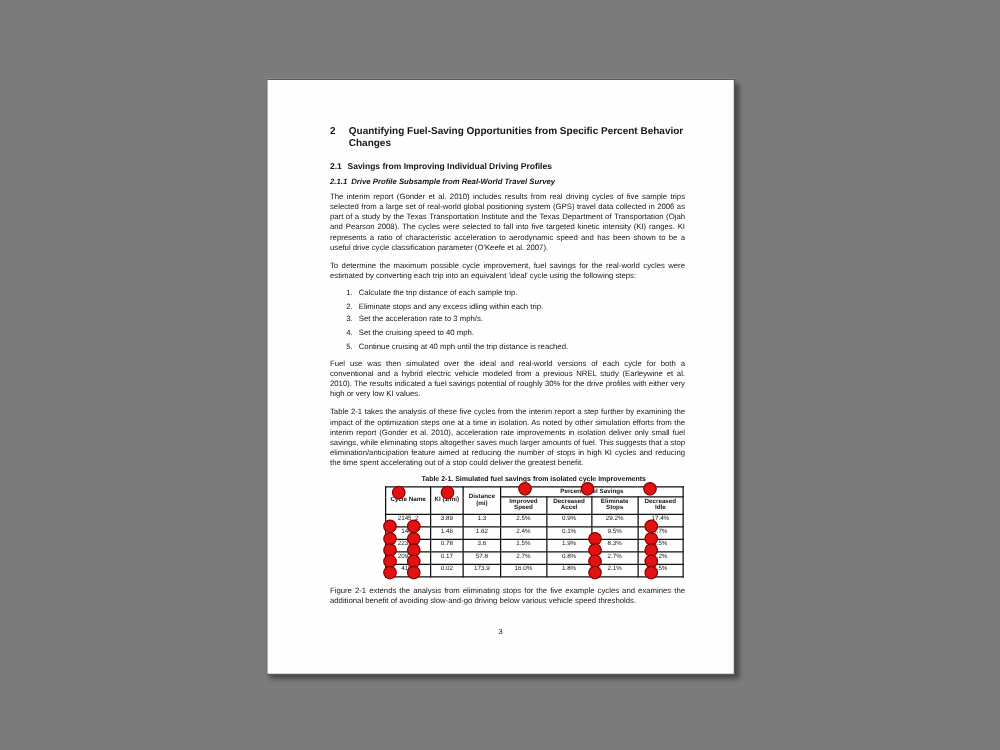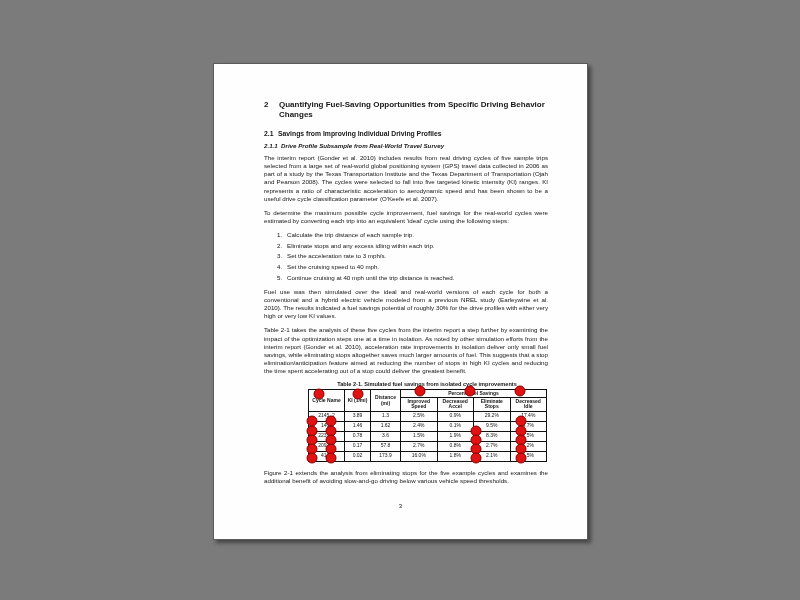--- a/index.html
+++ b/index.html
@@ -46,21 +46,21 @@
 </style>
 </head>
 <body>
 
 <div class="canvas">
   <div class="paper">
     <div class="content">
 
       <h1 class="doc-heading">
         <span class="h1-num">2</span>
-        <span>Quantifying Fuel-Saving Opportunities from Specific Driving Behavior Changes</span>
+        <span>Quantifying Fuel-Saving Opportunities from Specific Percent Behavior Changes</span>
       </h1>
 
       <h2 class="doc-section">
         <span class="h2-num">2.1</span>
         <span>Savings from Improving Individual Driving Profiles</span>
       </h2>
 
       <h3 class="doc-subsection">
         <span class="h3-num">2.1.1</span>
         <span>Drive Profile Subsample from Real-World Travel Survey</span>

